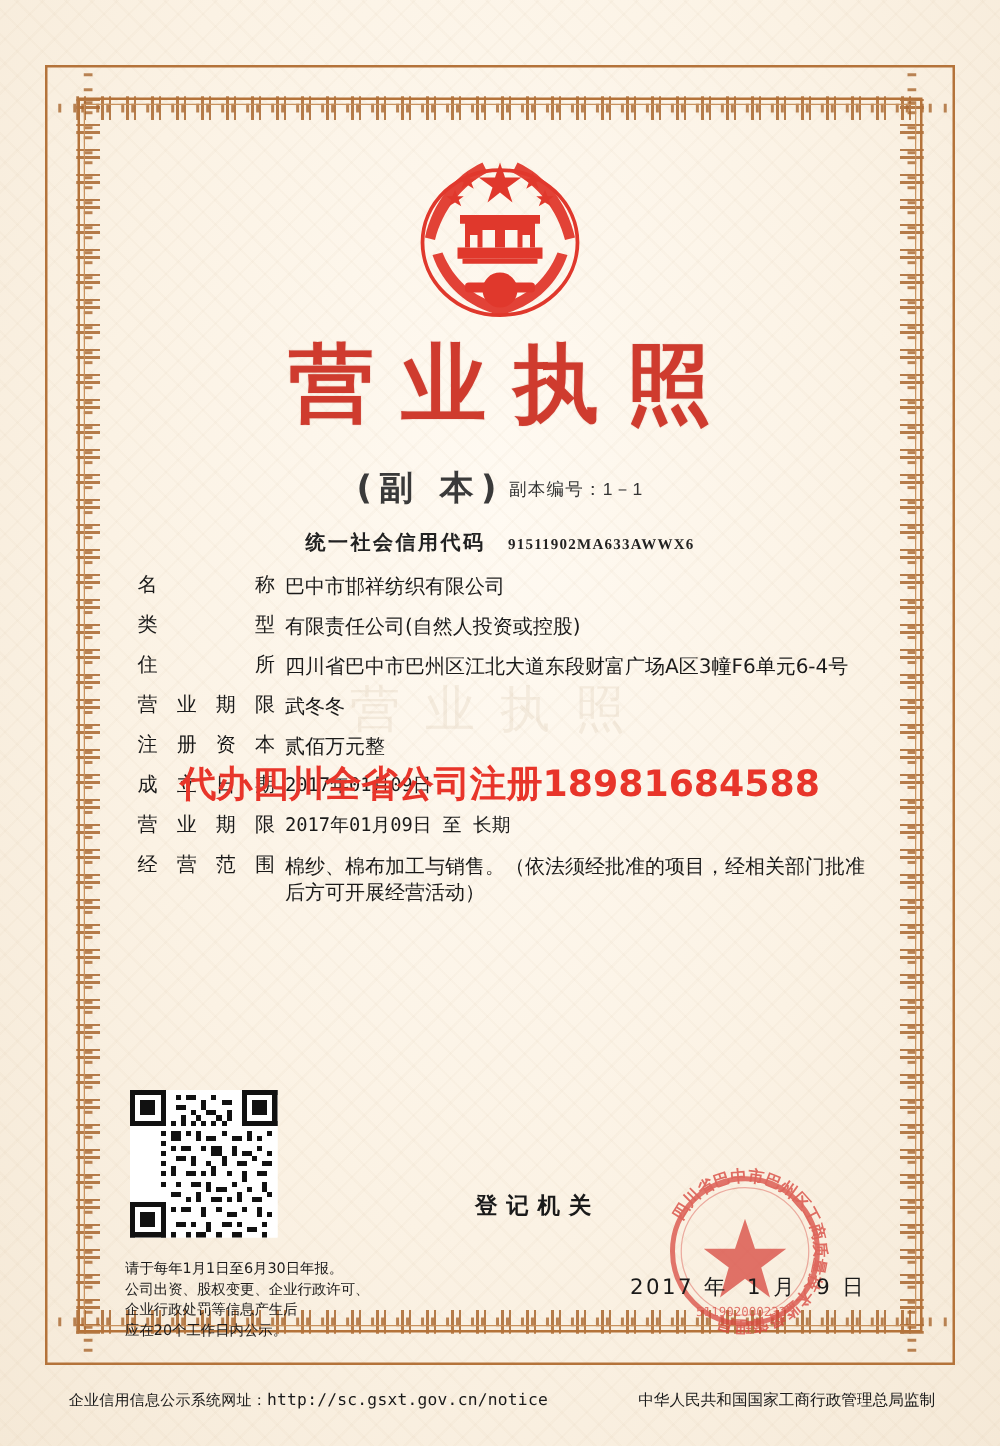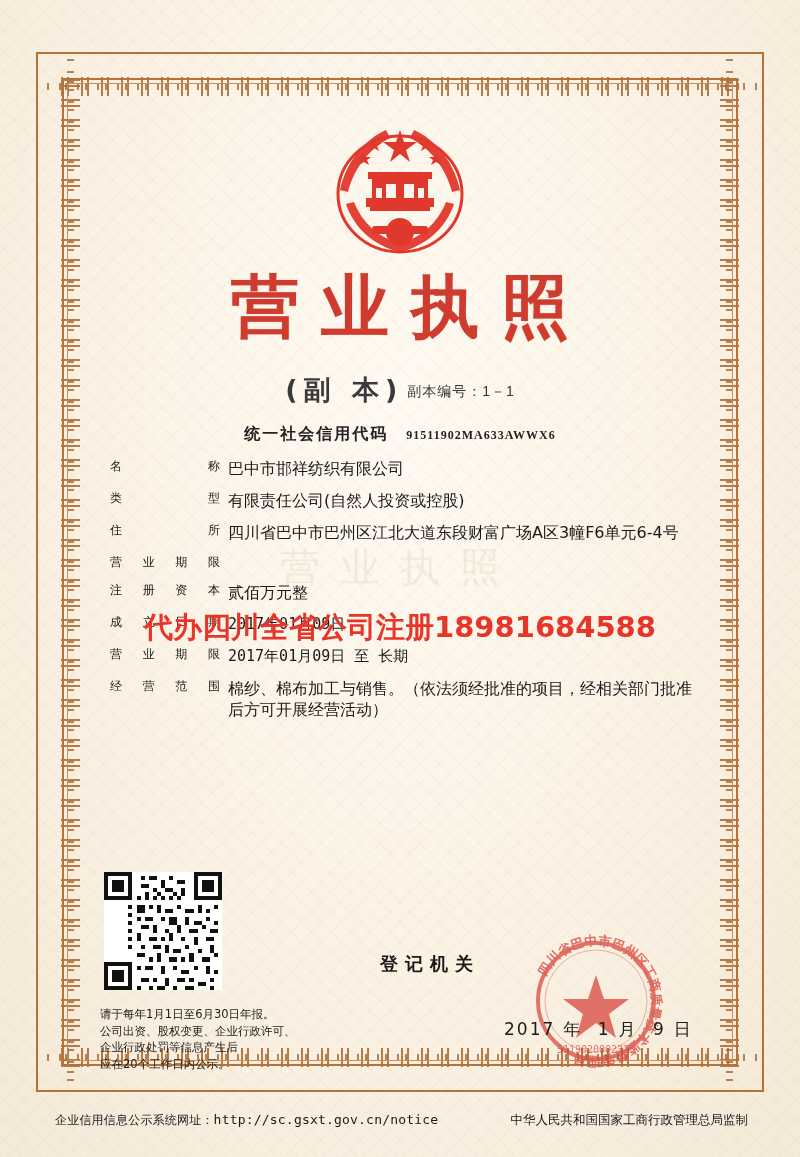--- a/index.html
+++ b/index.html
@@ -182,21 +182,21 @@
   }
   .field {
     display: flex;
     align-items: flex-start;
     margin-bottom: 11px;
   }
   .f-label {
     width: 118px;
     flex: 0 0 118px;
     font-family: "DejaVu Sans", "Liberation Sans", sans-serif;
-    font-size: 12px;
+    font-size: 16px;
     color: #1a1a1a;
     letter-spacing: 0px;
     text-align: justify;
     text-align-last: justify;
     padding-right: 8px;
     box-sizing: border-box;
   }
   .f-value {
     flex: 1;
     font-family: "DejaVu Sans", "Liberation Sans", sans-serif;
@@ -396,20 +396,21 @@
       <div class="f-value">有限责任公司(自然人投资或控股)</div>
     </div>
 
     <div class="field">
       <div class="f-label">住所</div>
       <div class="f-value">四川省巴中市巴州区江北大道东段财富广场A区3幢F6单元6-4号</div>
     </div>
 
     <div class="field">
       <div class="f-label">营业期限</div>
+      <div class="f-value">武冬冬</div>
     </div>
 
     <div class="field">
       <div class="f-label">注册资本</div>
       <div class="f-value">贰佰万元整</div>
     </div>
 
     <div class="field">
       <div class="f-label">成立日期</div>
       <div class="f-value mono">2017年01月09日</div>

